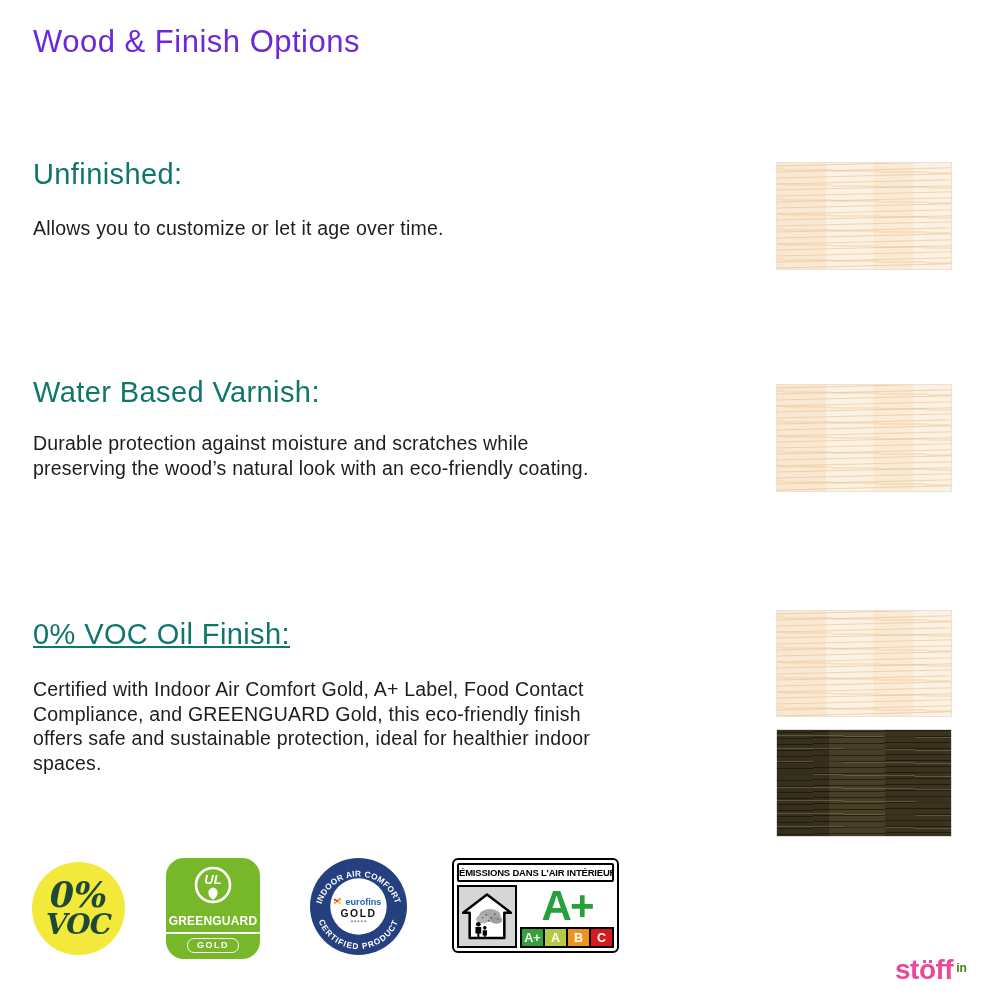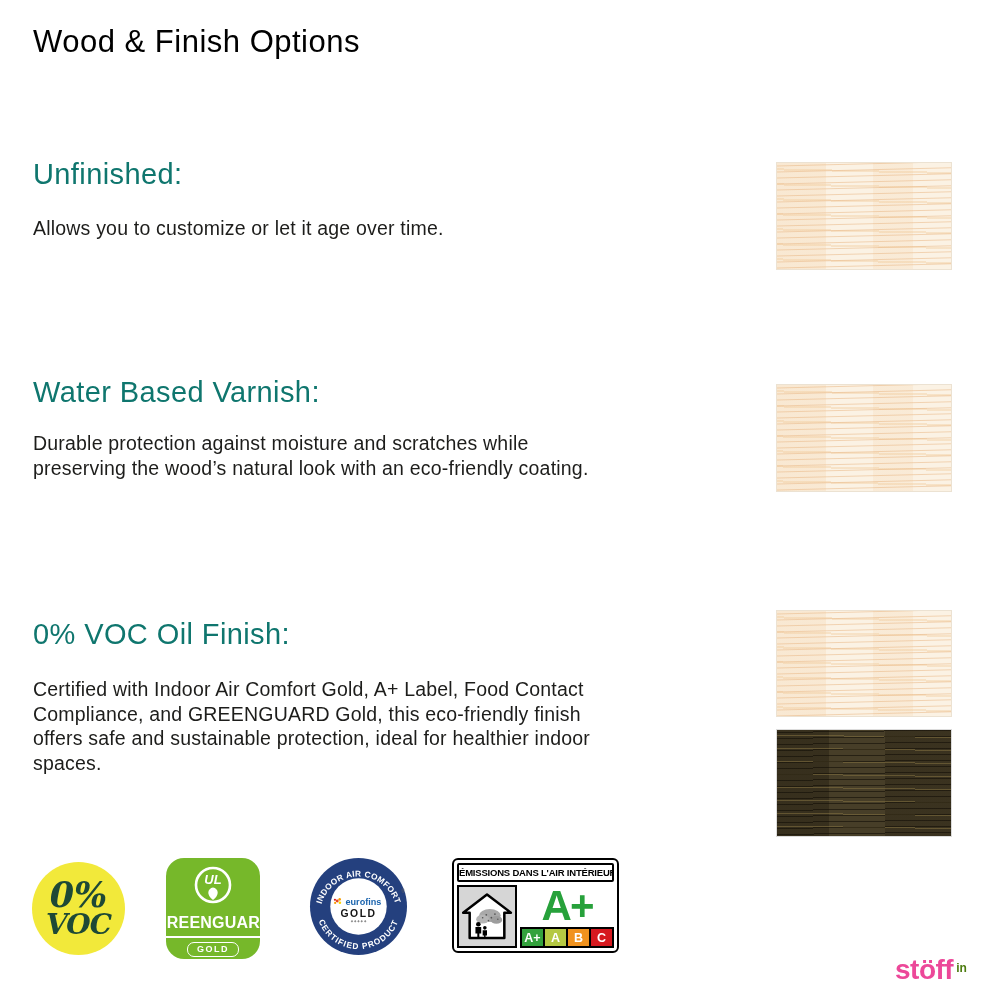--- a/index.html
+++ b/index.html
@@ -2,29 +2,29 @@
 <html><head>
 <meta charset="utf-8">
 <style>
   html,body{margin:0;padding:0;}
   body{
     width:1000px;height:1000px;position:relative;background:#ffffff;
     font-family:"Liberation Sans", sans-serif;color:#1d1d1b;overflow:hidden;
   }
   .abs{position:absolute;}
   .page-title{
-    left:33px;top:24px;font-size:31px;font-weight:400;letter-spacing:.5px;color:#000000;
+    left:33px;top:24px;font-size:31px;font-weight:400;letter-spacing:.5px;color:#6d28d9;
   }
   .sec-heading{font-size:29px;font-weight:400;letter-spacing:.4px;color:#0f766e;}
   .sec-body{font-size:19.5px;font-weight:400;line-height:24.5px;letter-spacing:.2px;color:#1d1d1b;}
   #h1{left:33px;top:158px;}
   #b1{left:33px;top:216px;width:620px;}
   #h2{left:33px;top:376px;text-align:center;}
   #b2{left:33px;top:431px;width:575px;}
-  #h3{left:33px;top:618px;}
+  #h3{left:33px;top:618px;text-decoration:underline;}
   #b3{left:33px;top:677px;width:585px;}
 
   
   .swatch{width:174px;height:106px;}
   .wood-light{
     border:1px solid #ece2d2;
     background-color:#fbf2e4;
     background-image:
       repeating-linear-gradient(178.6deg, rgba(233,183,133,0) 0px, rgba(233,183,133,0) 2px, rgba(233,183,133,.55) 3px, rgba(233,183,133,0) 4px, rgba(233,183,133,0) 6px),
       repeating-linear-gradient(181.2deg, rgba(240,200,150,0) 0 9px, rgba(240,200,150,.38) 9px 11px, rgba(240,200,150,0) 11px 15px),
@@ -50,21 +50,21 @@
     font-family:"DejaVu Serif", serif;font-style:italic;font-weight:bold;color:#1e4936;
   }
   .voc .l1{font-size:35px;line-height:32px;}
   .voc .l2{font-size:28px;line-height:27px;letter-spacing:-1px;}
 
   
   .gg{
     left:166px;top:858px;width:94px;height:101px;border-radius:18px;background:#76b82a;
     display:flex;flex-direction:column;align-items:center;color:#fff;box-sizing:border-box;padding-top:6px;
   }
-  .gg-name{font-size:16px;font-weight:bold;letter-spacing:.2px;margin-top:2px;}
+  .gg-name{font-size:12px;font-weight:bold;letter-spacing:.2px;margin-top:2px;}
   .gg-div{width:100%;height:2px;background:#fff;margin:4px 0 4px;}
   .gg-gold{font-size:9px;font-weight:bold;letter-spacing:1.5px;border:1.5px solid #fff;border-radius:7px;padding:1px 9px 2px;}
 
   
   .seal{left:309px;top:857px;width:99px;height:99px;}
 
   
   .aplus{
     left:452px;top:858px;width:167px;height:95px;background:#fff;border:2.5px solid #000;border-radius:6px;
     box-sizing:border-box;padding:3px;display:flex;flex-direction:column;

